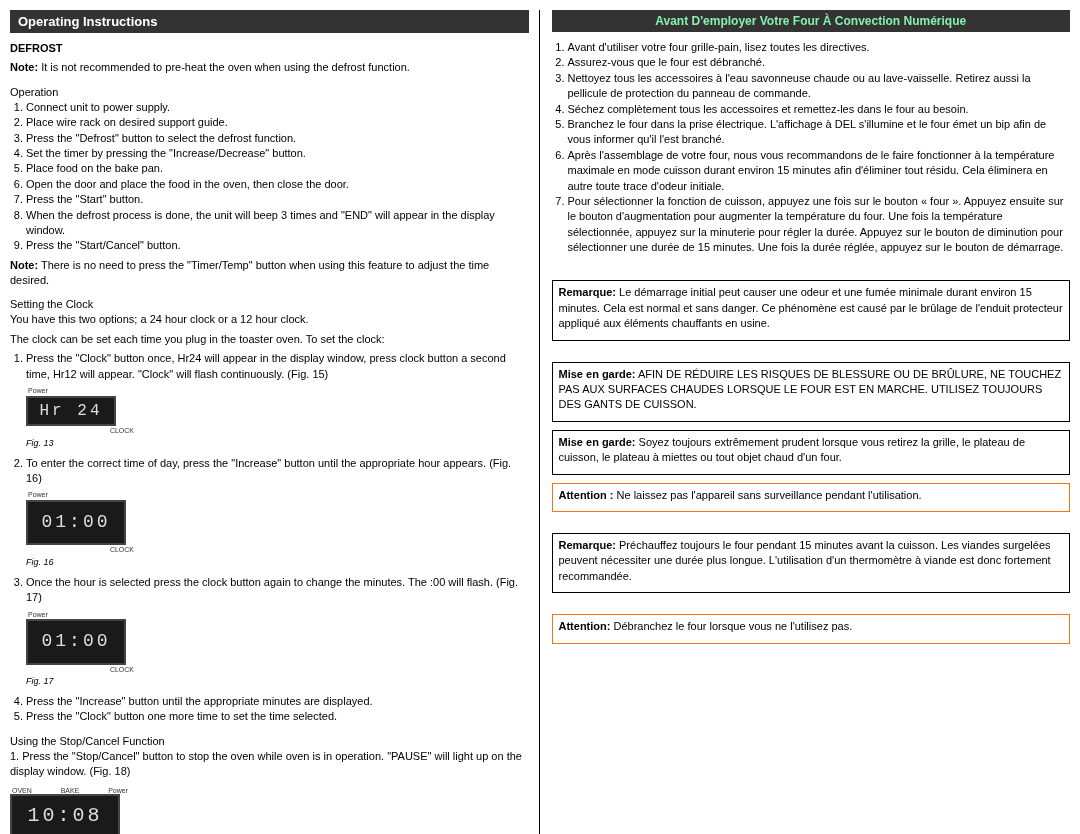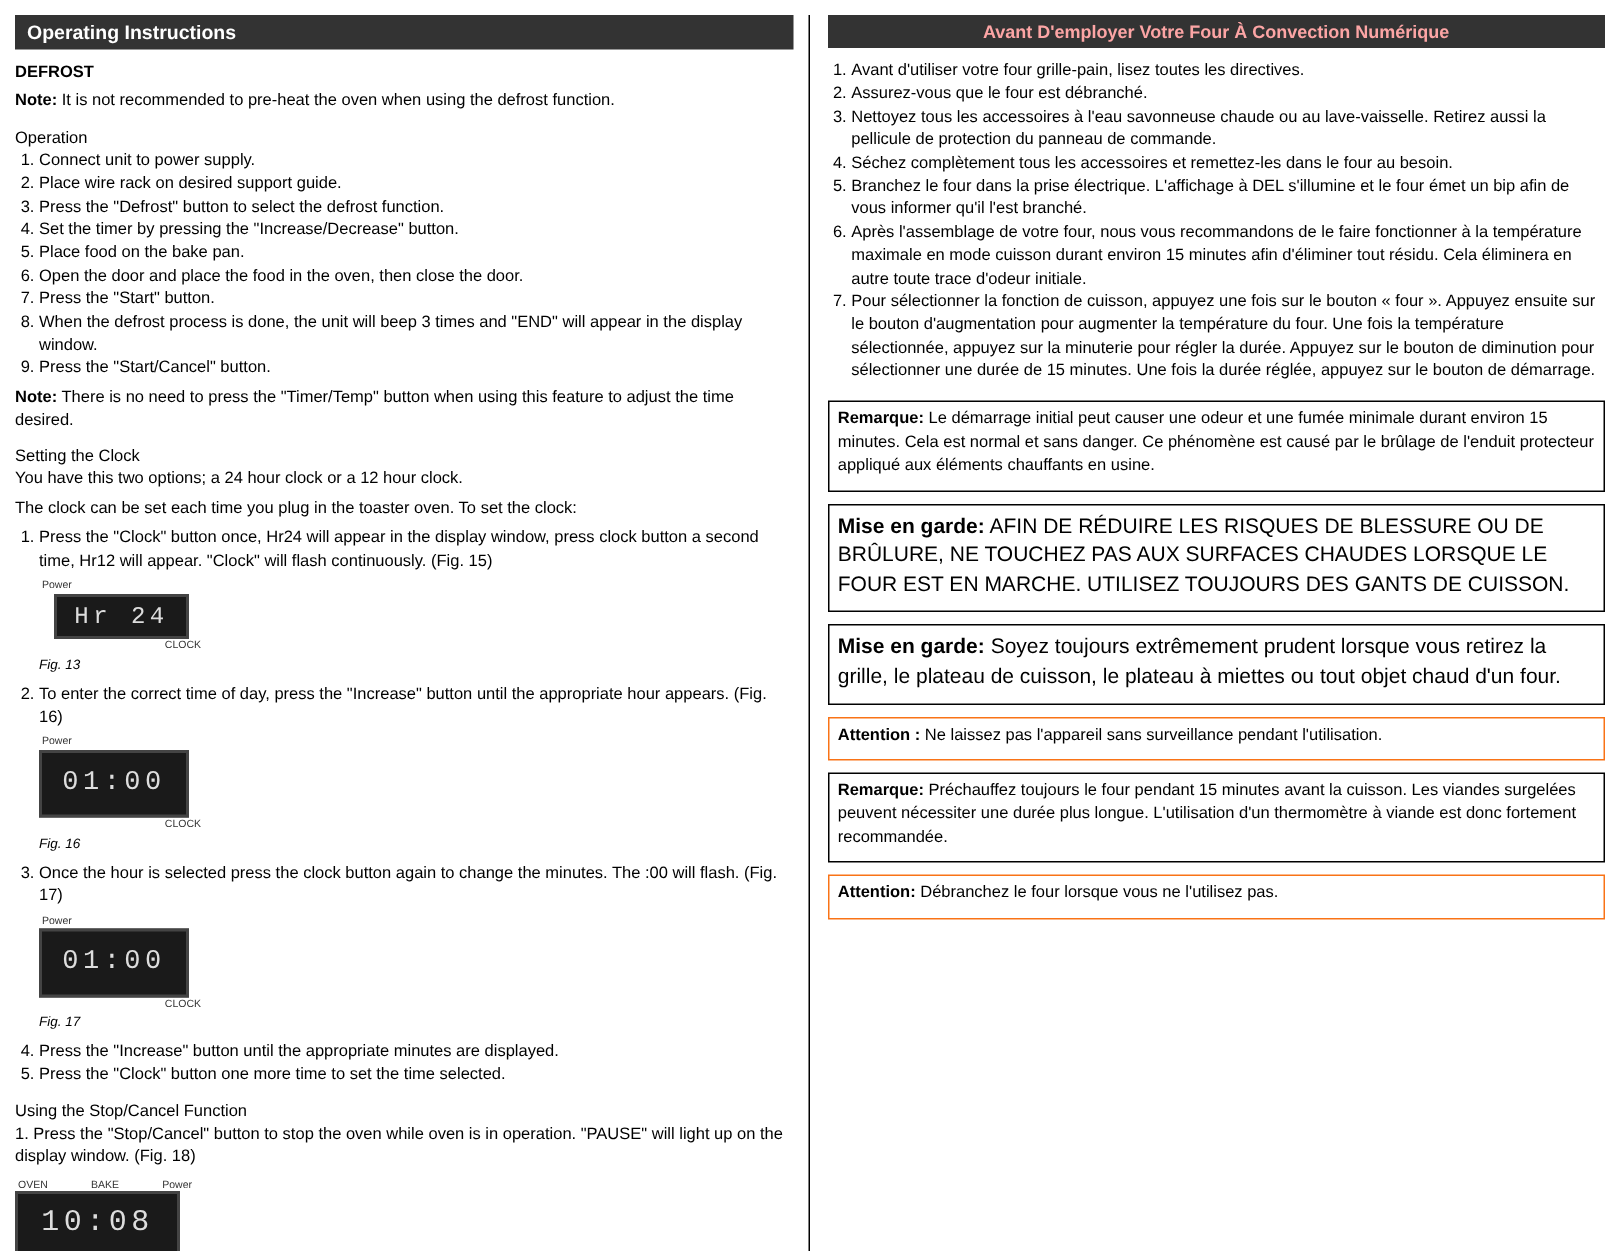--- a/index.html
+++ b/index.html
@@ -40,21 +40,21 @@
       background: #333;
       color: #fff;
       text-align: left;
       font-size: 13px;
       font-weight: bold;
       padding: 4px 8px;
       margin-bottom: 8px;
     }
     .right-section-header {
       background: #333;
-      color: #fca5a5;
+      color: #86efac;
       text-align: center;
       font-size: 12px;
       font-weight: bold;
       padding: 4px 8px;
       margin-bottom: 8px;
     }
     h3.subsection {
       font-size: 11px;
       font-weight: normal;
       margin-bottom: 2px;
@@ -71,27 +71,27 @@
     }
     .bold { font-weight: bold; }
     .attention-box {
       border: 1px solid #f97316;
       padding: 4px 6px;
       margin: 4px 0;
     }
     .remarque-box {
       border: 1px solid #000;
       padding: 4px 6px;
-      margin: 4px 0;
+      margin: 17px 0;
     }
     .mise-box {
       border: 1px solid #000;
       padding: 4px 6px;
       margin: 4px 0;
-      font-size: 14px;
+      font-size: 11px;
     }
     .display-screen {
       background: #1a1a1a;
       color: #ddd;
       font-family: 'Courier New', monospace;
       font-size: 18px;
       padding: 8px 10px;
       border: 2px solid #444;
       letter-spacing: 3px;
       min-width: 100px;
@@ -136,21 +136,21 @@
       </ol>
       <p><span class="bold">Note:</span><span> There is no need to press the "Timer/Temp" button when using this feature to adjust the time desired.</span></p>
 
       <h3 class="subsection">Setting the Clock</h3>
       <p>You have this two options; a 24 hour clock or a 12 hour clock.</p>
       <p>The clock can be set each time you plug in the toaster oven. To set the clock:</p>
       <ol>
         <li>
           Press the "Clock" button once, Hr24 will appear in the display window, press clock button a second time, Hr12 will appear. "Clock" will flash continuously. (Fig. 15)
           <div class="fig-inline">
-            <div style="display:flex;flex-direction:column;align-items:center;">
+            <div style="display:flex;flex-direction:column;align-items:flex-start;">
               <div style="font-size:7px;color:#333;display:flex;width:110px;justify-content:space-between;padding:0 2px;">
                 <span>Power</span>
               </div>
               <div class="display-screen" style="font-size:16px;padding:2px 8px;min-width:90px;">Hr 24</div>
               <div style="font-size:7px;color:#333;display:flex;width:110px;justify-content:space-between;padding:0 2px;">
                 <span></span>
                 <span>CLOCK</span>
               </div>
             </div>
             <span class="fig-caption">Fig. 13</span>

